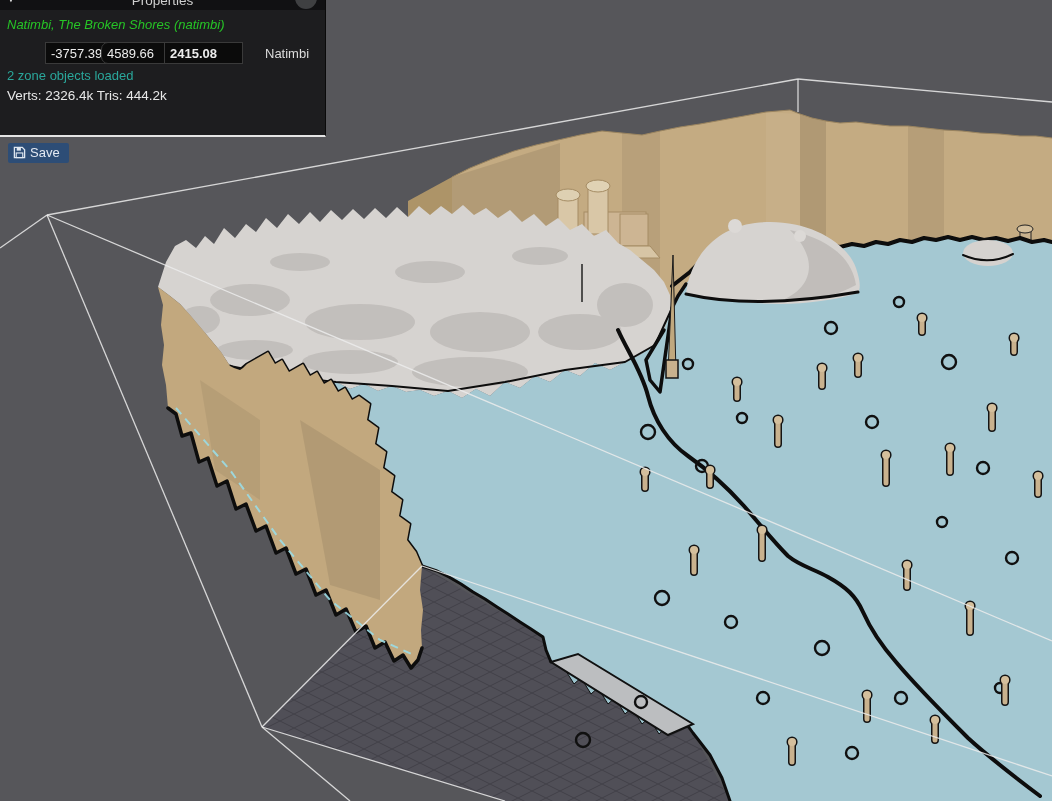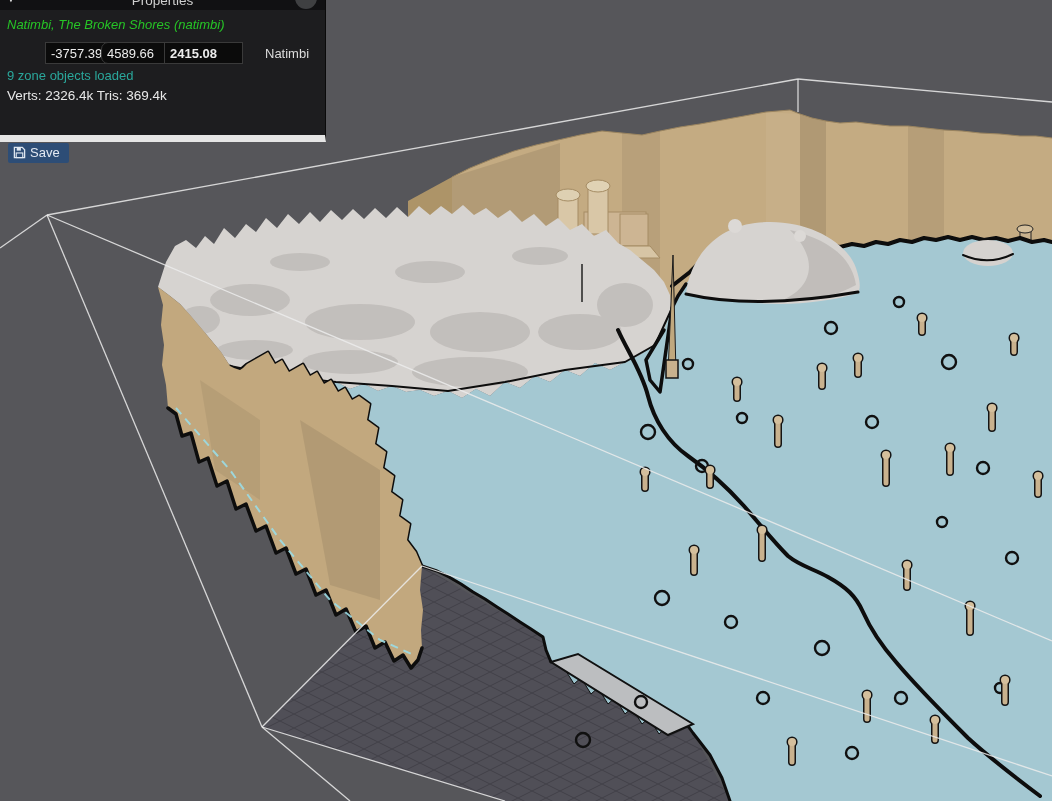--- a/index.html
+++ b/index.html
@@ -3,21 +3,21 @@
 <meta charset="utf-8">
 <style>
   html,body{margin:0;padding:0;background:#56565a;}
   #stage{position:relative;width:1052px;height:801px;overflow:hidden;
          font-family:"Liberation Sans",sans-serif;background:#56565a;}
   #viewport{position:absolute;left:0;top:0;}
 
   
   #panel{position:absolute;left:0;top:0;width:325px;height:135px;
          background:#1d1d1f;z-index:10;border-right:1px solid #0a0a0a;
-         border-bottom:7px solid #e5e5e5;}
+         border-bottom:2px solid #e5e5e5;}
   #panel-header{position:relative;height:10px;background:#111113;overflow:hidden;}
   #panel-title{display:block;text-align:center;font-size:13.5px;color:#cfcfcf;
                line-height:20px;margin-top:-9px;}
   #collapse-arrow{position:absolute;left:6px;top:-7px;color:#e8e8e8;font-size:10px;}
   #help-circle{position:absolute;right:8px;top:-13px;width:22px;height:22px;
                border-radius:50%;background:#3f4042;}
   #zone-title{position:absolute;left:7px;top:17px;font-size:13px;color:#26c426;white-space:nowrap;font-style:italic;}
   .pos-input{position:absolute;top:42px;height:18px;background:#0b0b0b;
              border:1px solid #3a3a3a;color:#ececec;font-size:13px;
              font-family:"Liberation Sans",sans-serif;padding:1px 0 1px 5px;}
@@ -233,22 +233,22 @@
     <div id="panel-header">
       <span id="collapse-arrow">▼</span>
       <span id="panel-title">Properties</span>
       <span id="help-circle"></span>
     </div>
     <div id="zone-title">Natimbi, The Broken Shores (natimbi)</div>
     <input id="pos-x" class="pos-input" type="text" value="-3757.39" style="">
     <input id="pos-y" class="pos-input" type="text" value="4589.66" style="">
     <input id="pos-z" class="pos-input" type="text" value="2415.08" style="">
     <span id="pos-label">Natimbi</span>
-    <div id="zone-status">9 zone objects loaded</div>
-    <div id="mesh-stats">Verts: 2326.4k Tris: 369.4k</div>
+    <div id="zone-status">2 zone objects loaded</div>
+    <div id="mesh-stats">Verts: 2326.4k Tris: 444.2k</div>
     <button id="save-btn">
       <svg width="13" height="13" viewBox="0 0 14 14">
         <path d="M1.5,1.5 H10 L12.5,4 V12.5 H1.5 Z" fill="none" stroke="#dfe7f0" stroke-width="1.4"></path>
         <rect x="4" y="1.5" width="4.5" height="3.5" fill="#dfe7f0"></rect>
         <rect x="3.5" y="7.5" width="7" height="5" fill="none" stroke="#dfe7f0" stroke-width="1.2"></rect>
       </svg>
       <span>Save</span>
     </button>
   </div>
 

